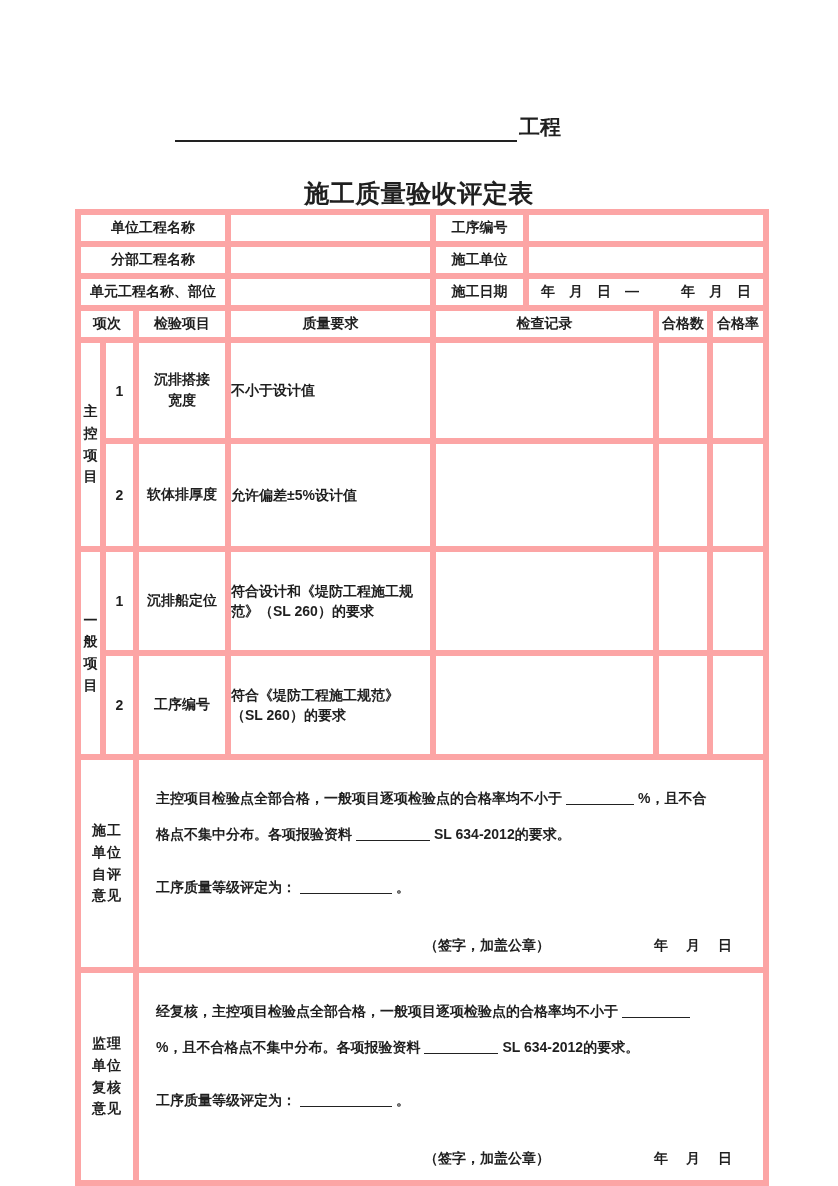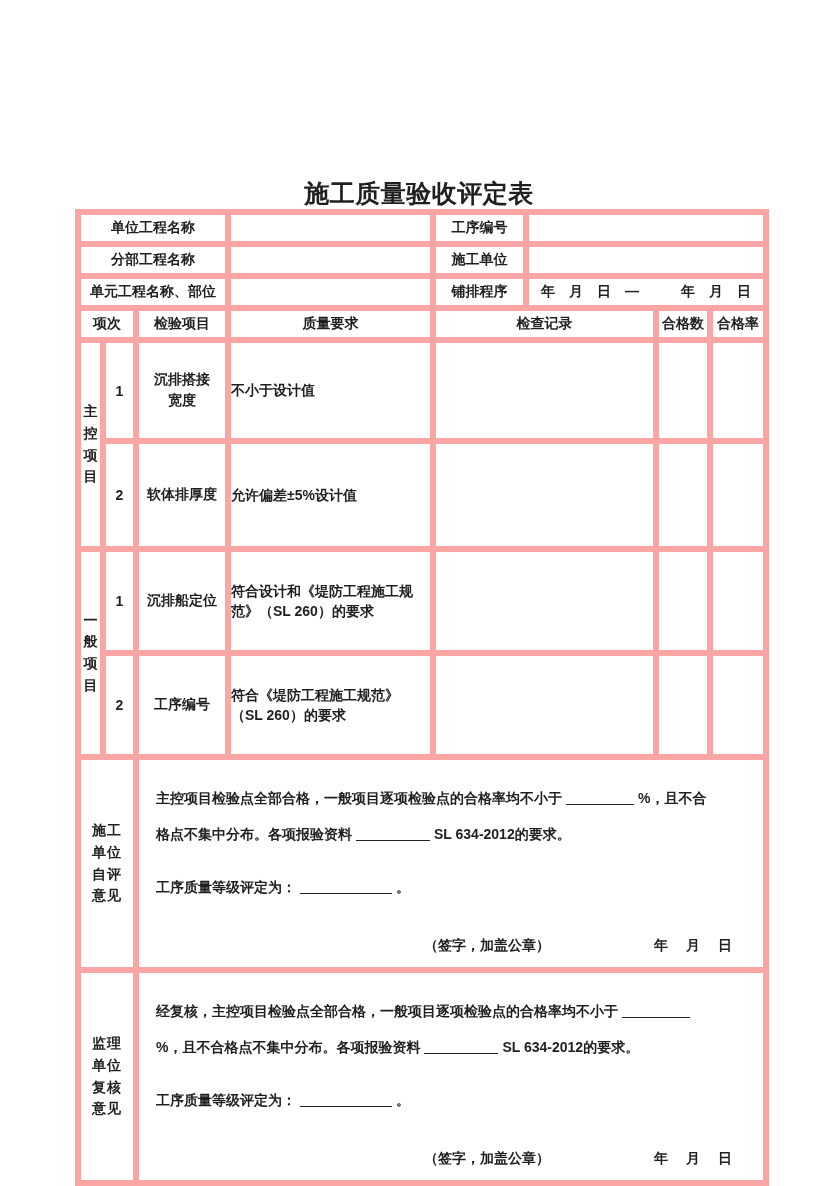--- a/index.html
+++ b/index.html
@@ -74,20 +74,24 @@
     margin-top:auto;display:flex;align-items:flex-end;line-height:20px;
   }
   .sign-label{margin-left:268px;}
   .sign-date{margin-left:104px;letter-spacing:2px;}
 </style>
 </head>
 <body>
 
 <div class="page">
 
+  <div class="project-line">
+    <span class="project-blank"></span>
+      <span class="project-suffix">工程</span>
+  </div>
   <div class="title2">施工质量验收评定表</div>
 
   <table class="form">
     <colgroup>
       <col style="width:25px">
         <col style="width:33px">
         <col style="width:92px">
         <col style="width:205px">
       <col style="width:93px">
         <col style="width:130px">
@@ -106,21 +110,21 @@
     <tr style="height:32px">
       <td colspan="3" class="c">分部工程名称</td>
       <td></td>
       <td class="c">施工单位</td>
       <td colspan="3"></td>
     </tr>
 
     <tr style="height:32px">
       <td colspan="3" class="c">单元工程名称、部位</td>
       <td></td>
-      <td class="c">铺排程序</td>
+      <td class="c">施工日期</td>
       <td colspan="3" class="c">年　月　日　—　　　年　月　日</td>
     </tr>
 
     <tr style="height:32px">
       <td colspan="2" class="c">项次</td>
       <td class="c">检验项目</td>
       <td class="c">质量要求</td>
       <td colspan="2" class="c">检查记录</td>
       <td class="c">合格数</td>
       <td class="c">合格率</td>

